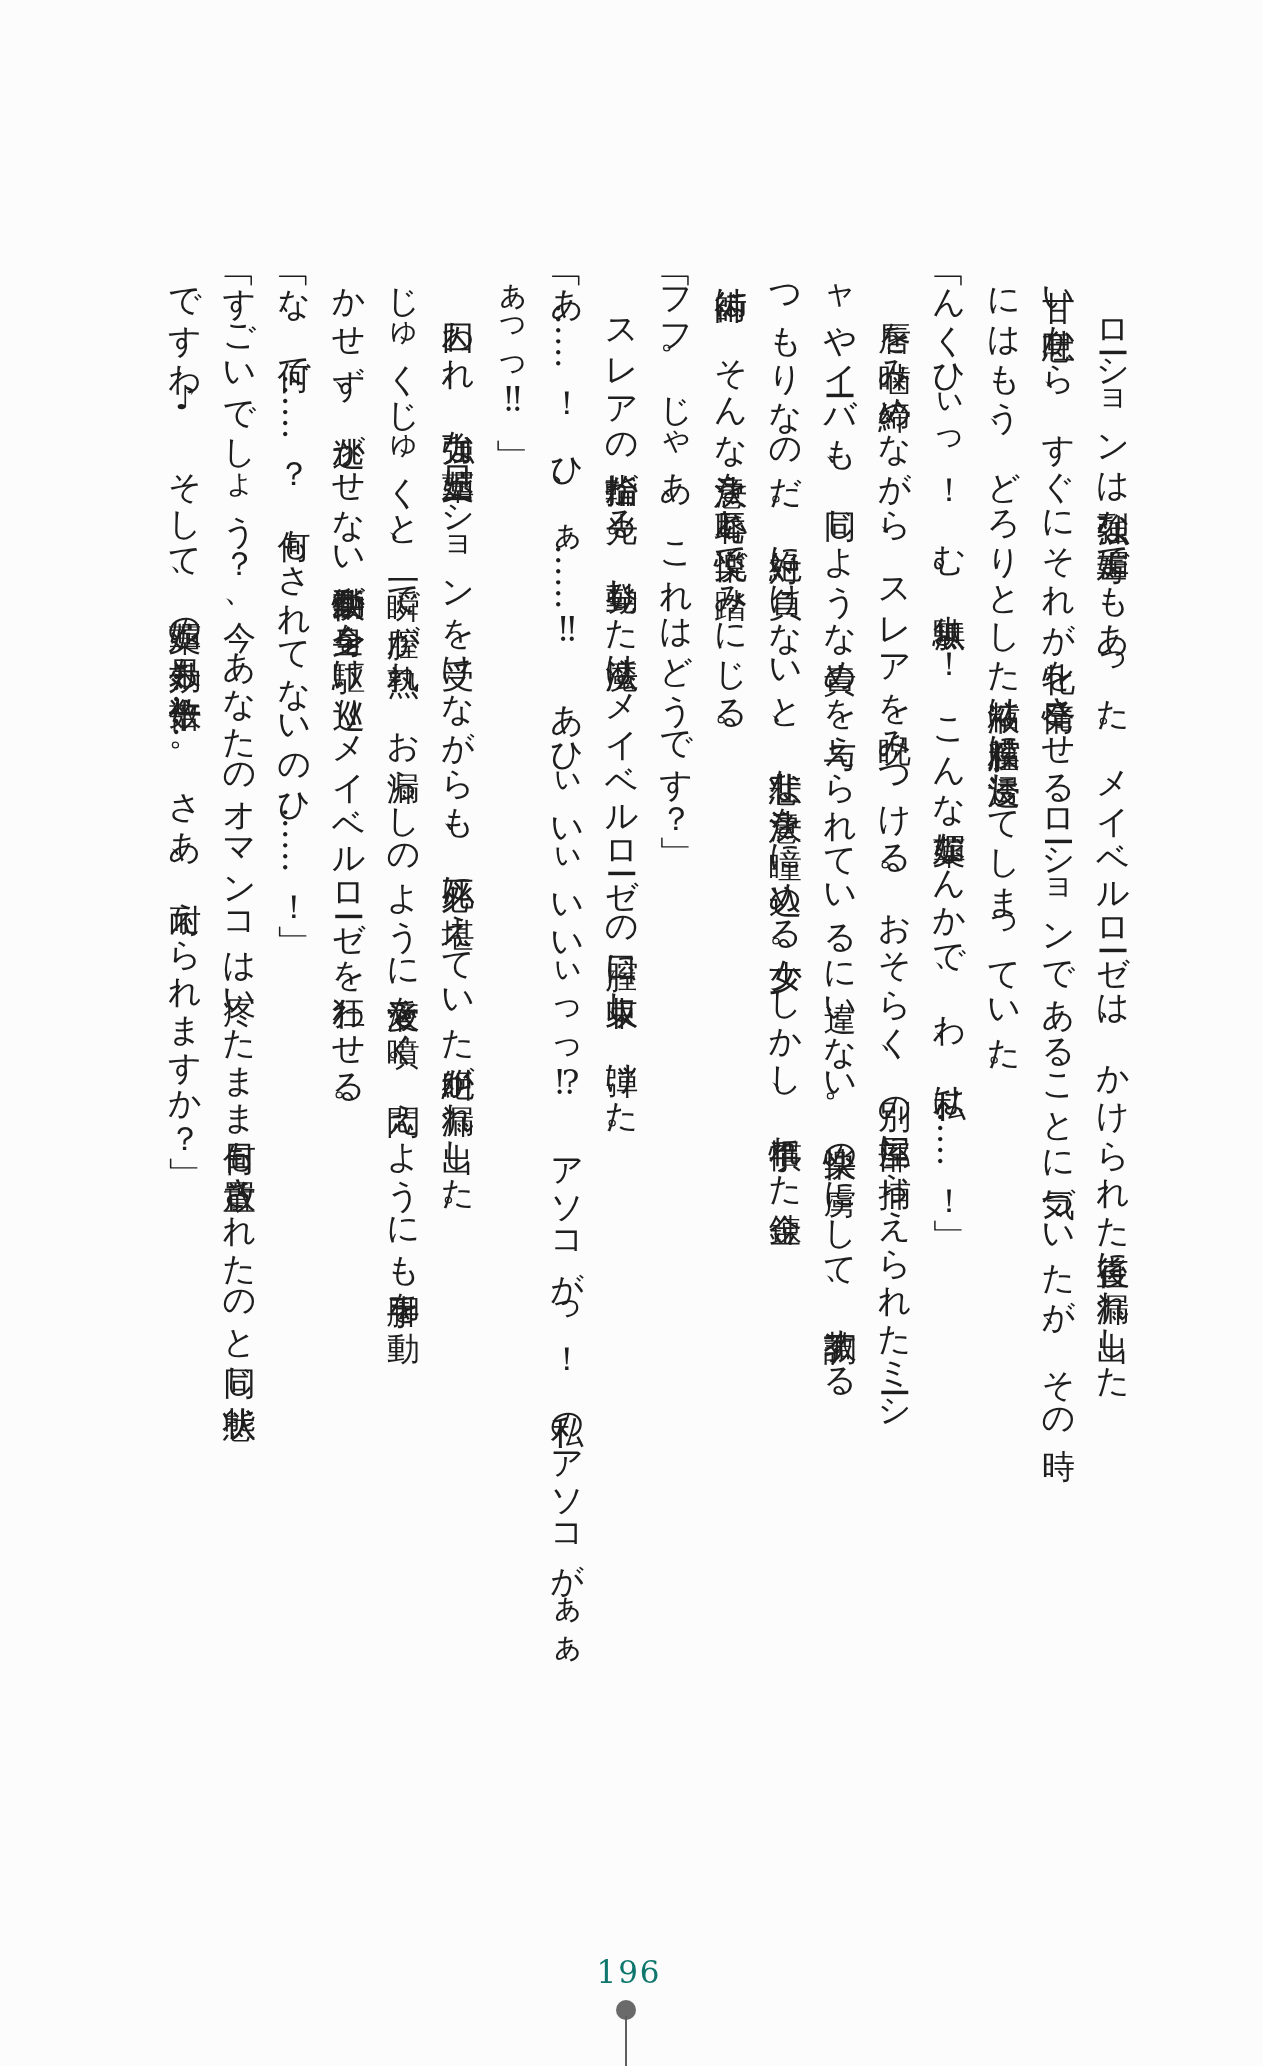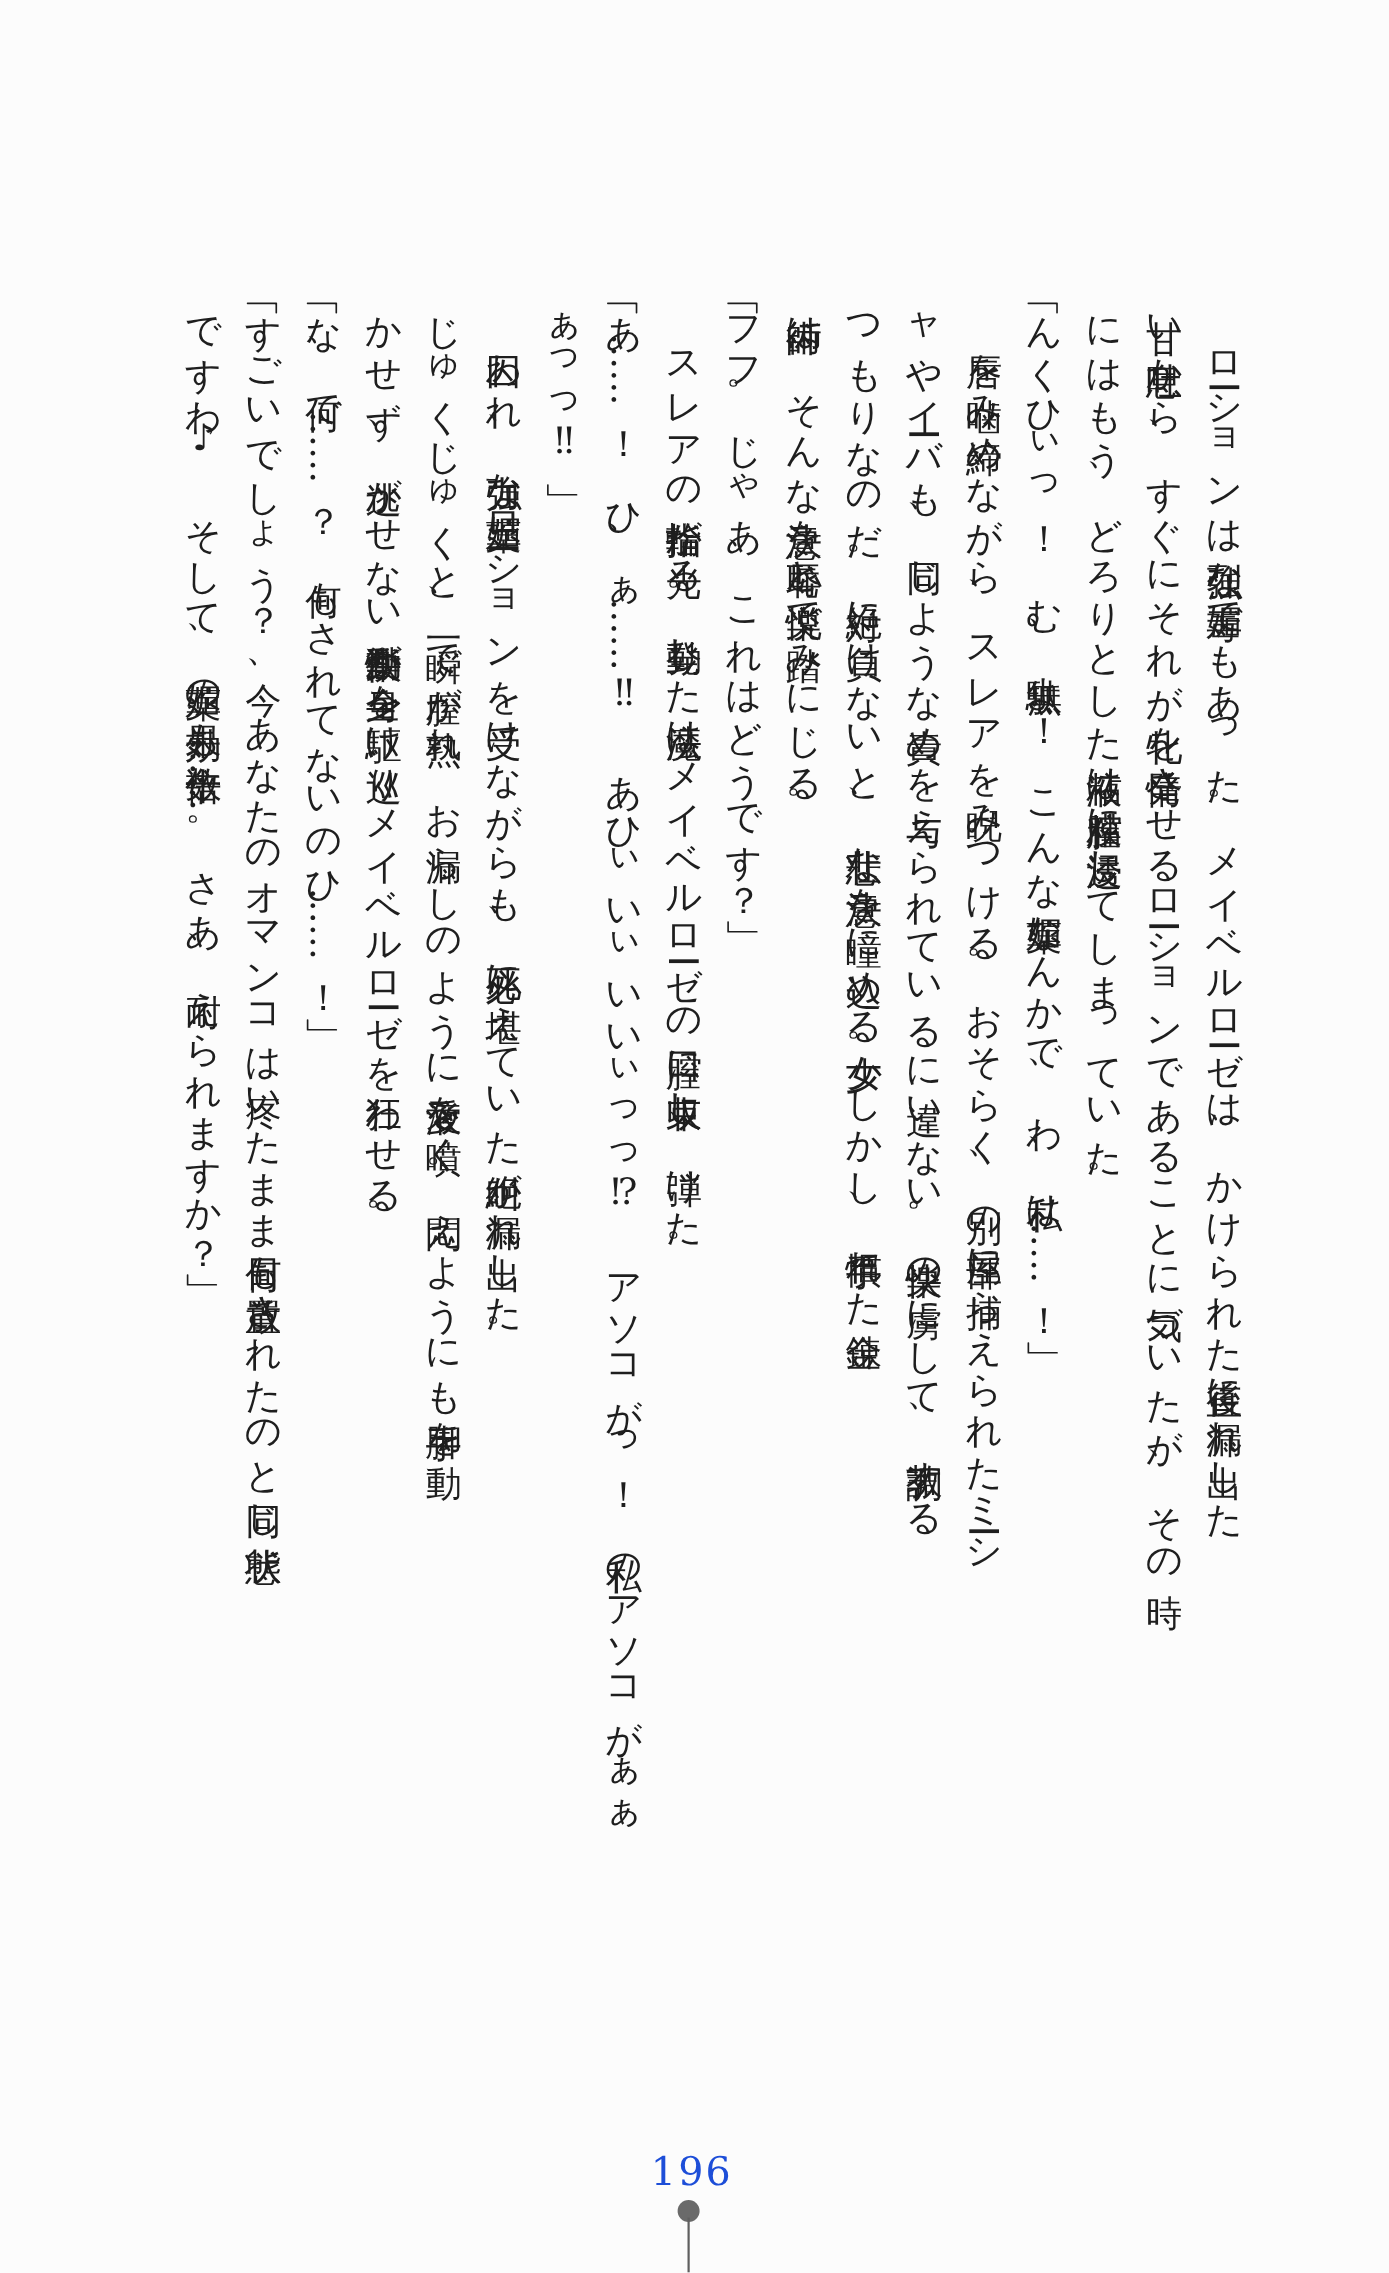--- a/index.html
+++ b/index.html
@@ -33,23 +33,23 @@
     line-height: 54.6px;
     height: 1330px;
     white-space: pre;
   }
   .page-number {
     position: absolute;
     left: 554px;
     top: 1954px;
     width: 150px;
     text-align: center;
-    font-size: 36px;
+    font-size: 31px;
     letter-spacing: 2px;
-    color: #1d4ed8;
+    color: #0f766e;
   }
   .marker-dot {
     position: absolute;
     left: 616px;
     top: 2000px;
     width: 20px;
     height: 20px;
     border-radius: 50%;
     background: #6a6a6a;
   }

